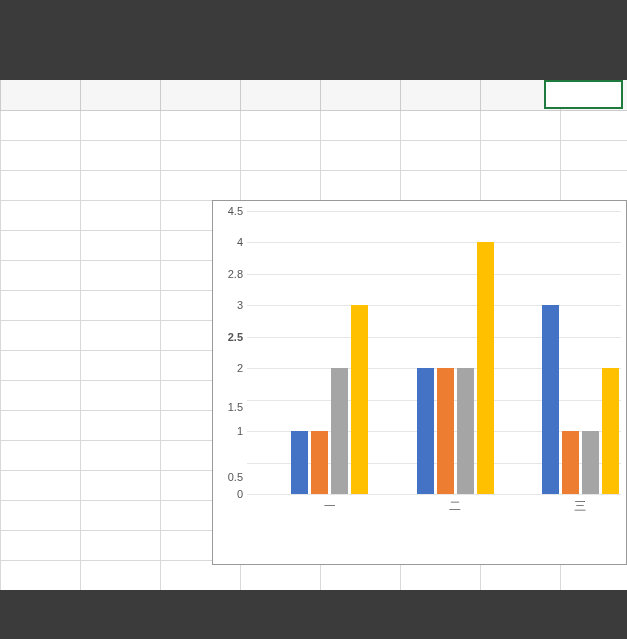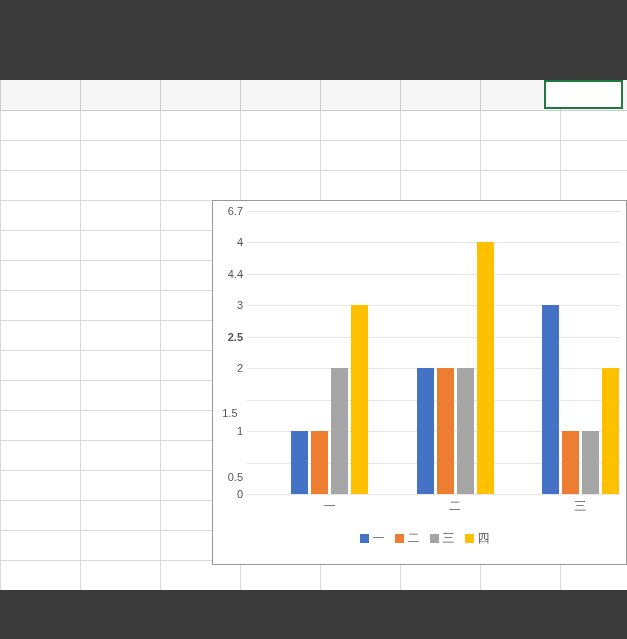--- a/index.html
+++ b/index.html
@@ -49,45 +49,44 @@
 
 <div class="chart">
   <div class="plot">
       <div class="hgrid" style="top: 283px;"></div>
       <div class="ylab" style="top: 283px;">0</div>
       <div class="hgrid" style="top: 251.556px;"></div>
       <div class="ylab" style="top: 266px;">0.5</div>
       <div class="hgrid" style="top: 220.111px;"></div>
       <div class="ylab" style="top: 220.111px;">1</div>
       <div class="hgrid" style="top: 188.667px;"></div>
-      <div class="ylab" style="top: 202px; text-align: center;">1.5</div>
+      <div class="ylab" style="top: 196px;">1.5</div>
       <div class="hgrid" style="top: 157.222px;"></div>
       <div class="ylab" style="top: 157.222px;">2</div>
       <div class="hgrid" style="top: 125.778px;"></div>
       <div class="ylab" style="top: 125.778px; font-weight: bold;">2.5</div>
       <div class="hgrid" style="top: 94.3333px;"></div>
       <div class="ylab" style="top: 94.3333px;">3</div>
       <div class="hgrid" style="top: 62.8889px;"></div>
-      <div class="ylab" style="top: 62.8889px;">4.4</div>
+      <div class="ylab" style="top: 62.8889px;">2.8</div>
       <div class="hgrid" style="top: 31.4444px;"></div>
       <div class="ylab" style="top: 31.4444px;">4</div>
       <div class="hgrid" style="top: 0px;"></div>
-      <div class="ylab" style="top: 0px;">6.7</div>
+      <div class="ylab" style="top: 0px;">4.5</div>
       <div class="bar" style="left: 44.1667px; height: 62.8889px; background: rgb(68, 114, 196);"></div>
       <div class="bar" style="left: 64.1667px; height: 62.8889px; background: rgb(237, 125, 49);"></div>
       <div class="bar" style="left: 84.1667px; height: 125.778px; background: rgb(165, 165, 165);"></div>
       <div class="bar" style="left: 104.167px; height: 188.667px; background: rgb(255, 192, 0);"></div>
       <div class="bar" style="left: 169.5px; height: 125.778px; background: rgb(68, 114, 196);"></div>
       <div class="bar" style="left: 189.5px; height: 125.778px; background: rgb(237, 125, 49);"></div>
       <div class="bar" style="left: 209.5px; height: 125.778px; background: rgb(165, 165, 165);"></div>
       <div class="bar" style="left: 229.5px; height: 251.556px; background: rgb(255, 192, 0);"></div>
       <div class="bar" style="left: 294.833px; height: 188.667px; background: rgb(68, 114, 196);"></div>
       <div class="bar" style="left: 314.833px; height: 62.8889px; background: rgb(237, 125, 49);"></div>
       <div class="bar" style="left: 334.833px; height: 62.8889px; background: rgb(165, 165, 165);"></div>
       <div class="bar" style="left: 354.833px; height: 125.778px; background: rgb(255, 192, 0);"></div>
     </div>
   <div class="cats">
       <div class="cat" style="left: 17.6667px;">一</div>
       <div class="cat" style="left: 143px;">二</div>
       <div class="cat" style="left: 268.333px;">三</div>
     </div>
-  <div class="legend"><span class="sw" style="background: rgb(68, 114, 196);"></span><span>一</span><span class="sw" style="background: rgb(237, 125, 49);"></span><span>二</span><span class="sw" style="background: rgb(165, 165, 165);"></span><span>三</span><span class="sw" style="background: rgb(255, 192, 0);"></span><span>四</span></div>
 </div>
 
 </body></html>

